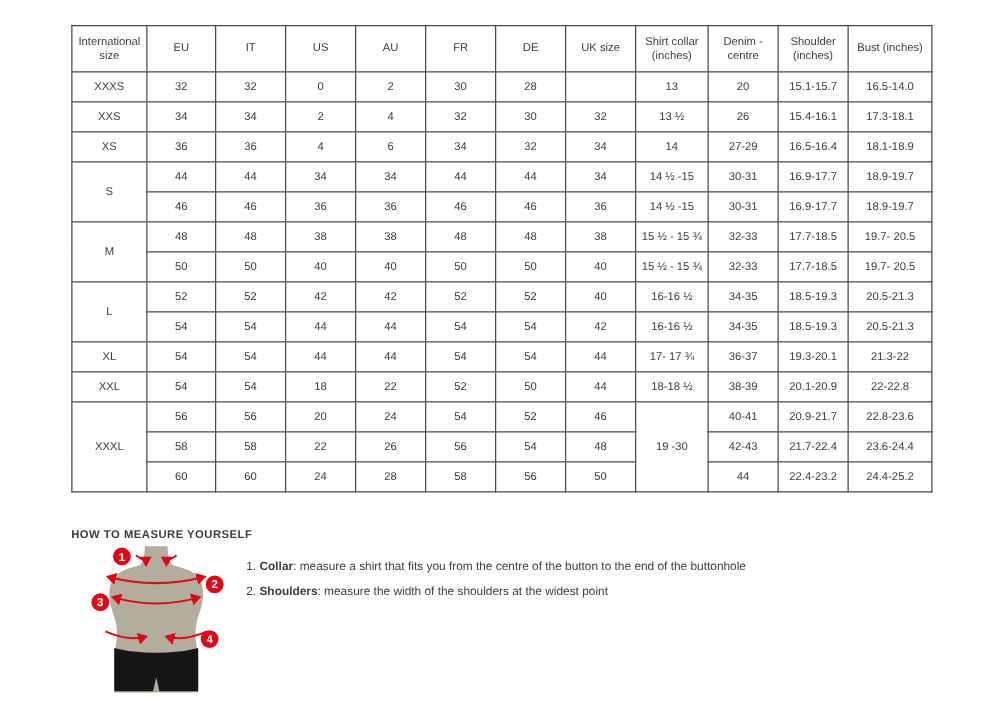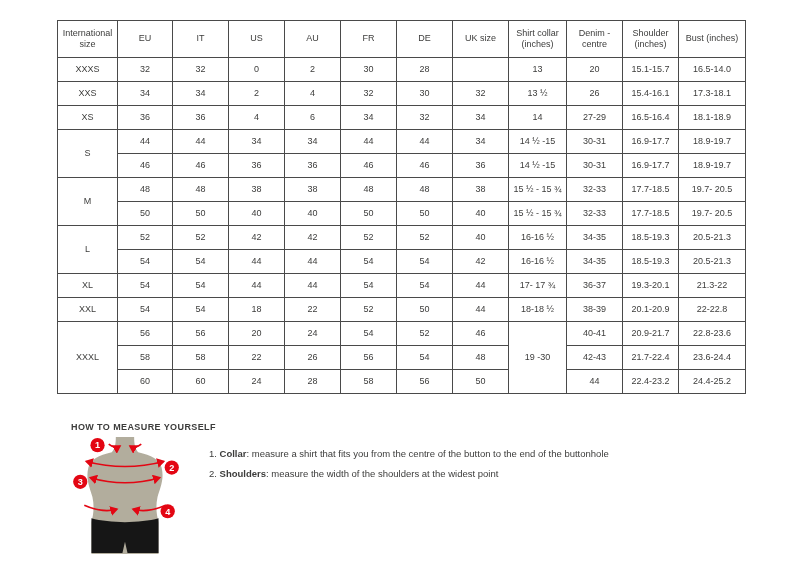--- a/index.html
+++ b/index.html
@@ -31,26 +31,26 @@
   table.size-chart th{height:34px;}
   table.size-chart td{height:21px;}
 
   
   .measure{margin-top:28px;}
   .measure-heading{
     font-size:9px;
     font-weight:bold;
     letter-spacing:.4px;
     color:#3c3c3b;
-    margin:0 0 4px 14px;
+    margin:0 0 4px 0;
   }
   .measure-body{display:flex;align-items:flex-start;}
   .figure-wrap{width:126px;flex:0 0 auto;margin-left:6px;}
   .instructions{
-    margin-left:20px;
+    margin-left:8px;
     padding-top:12px;
     display:flex;flex-direction:column;gap:9px;
     font-size:9.5px;color:#3c3c3b;
   }
   .instructions b{font-weight:bold;}
 </style>
 </head>
 <body>
 
 <div class="page">

